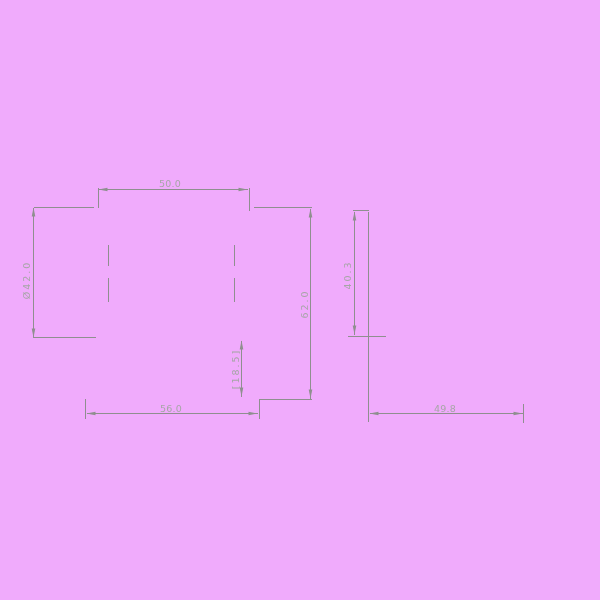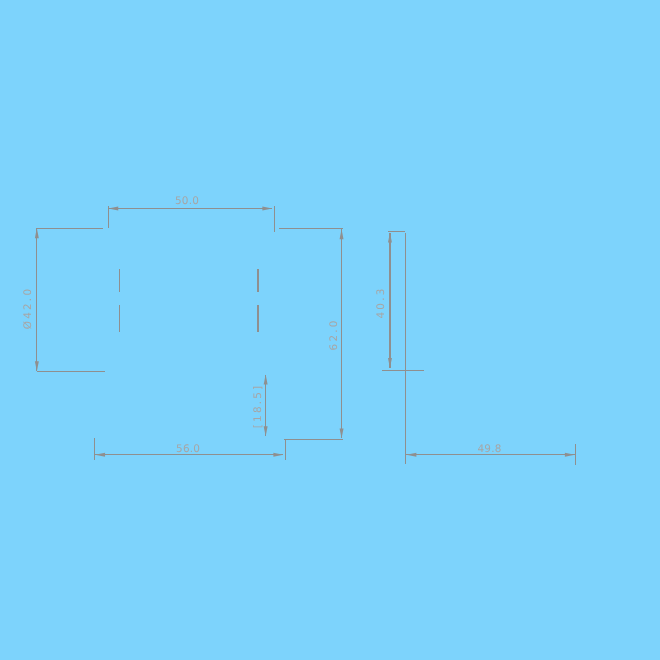--- a/index.html
+++ b/index.html
@@ -4,21 +4,21 @@
 <style>
   html, body {
     margin: 0;
     padding: 0;
     background: #000000;
   }
   .stage {
     position: relative;
     width: 600px;
     height: 600px;
-    background: #7dd3fc;
+    background: #f0abfc;
     overflow: hidden;
   }
   svg.cad {
     display: block;
     width: 600px;
     height: 600px;
   }
   svg.cad text {
     font-family: "DejaVu Sans", sans-serif;
     font-size: 9.5px;

